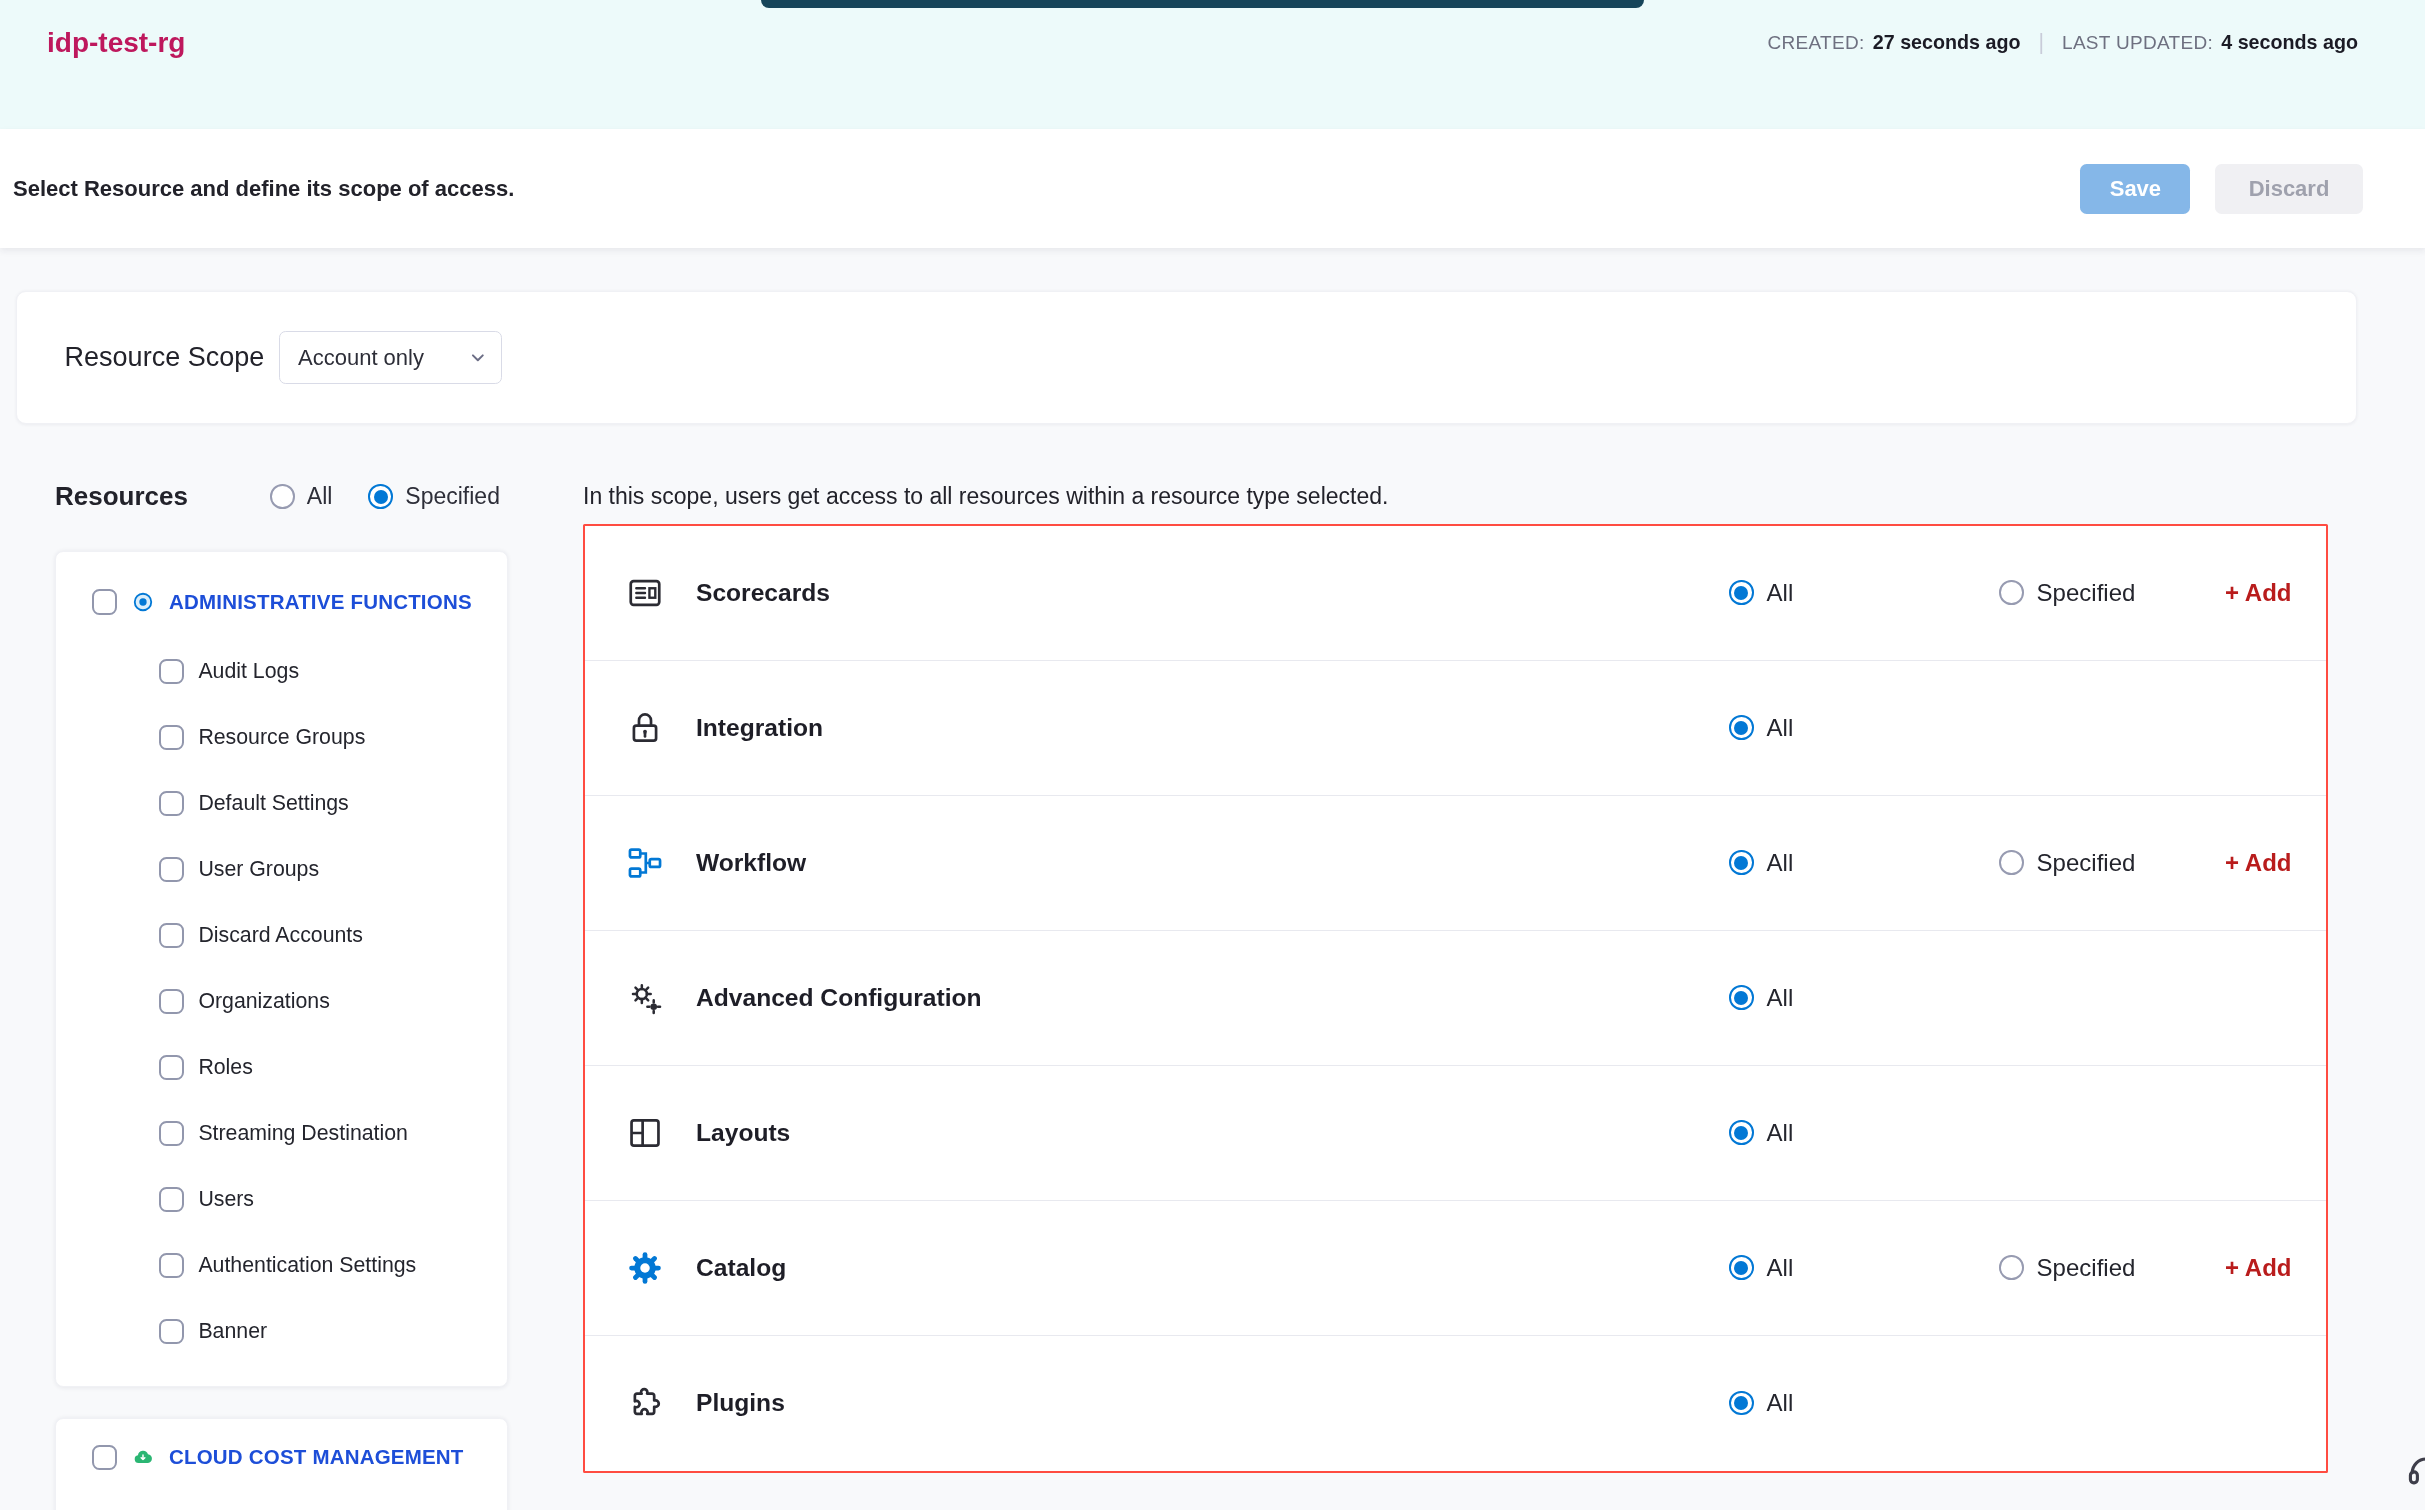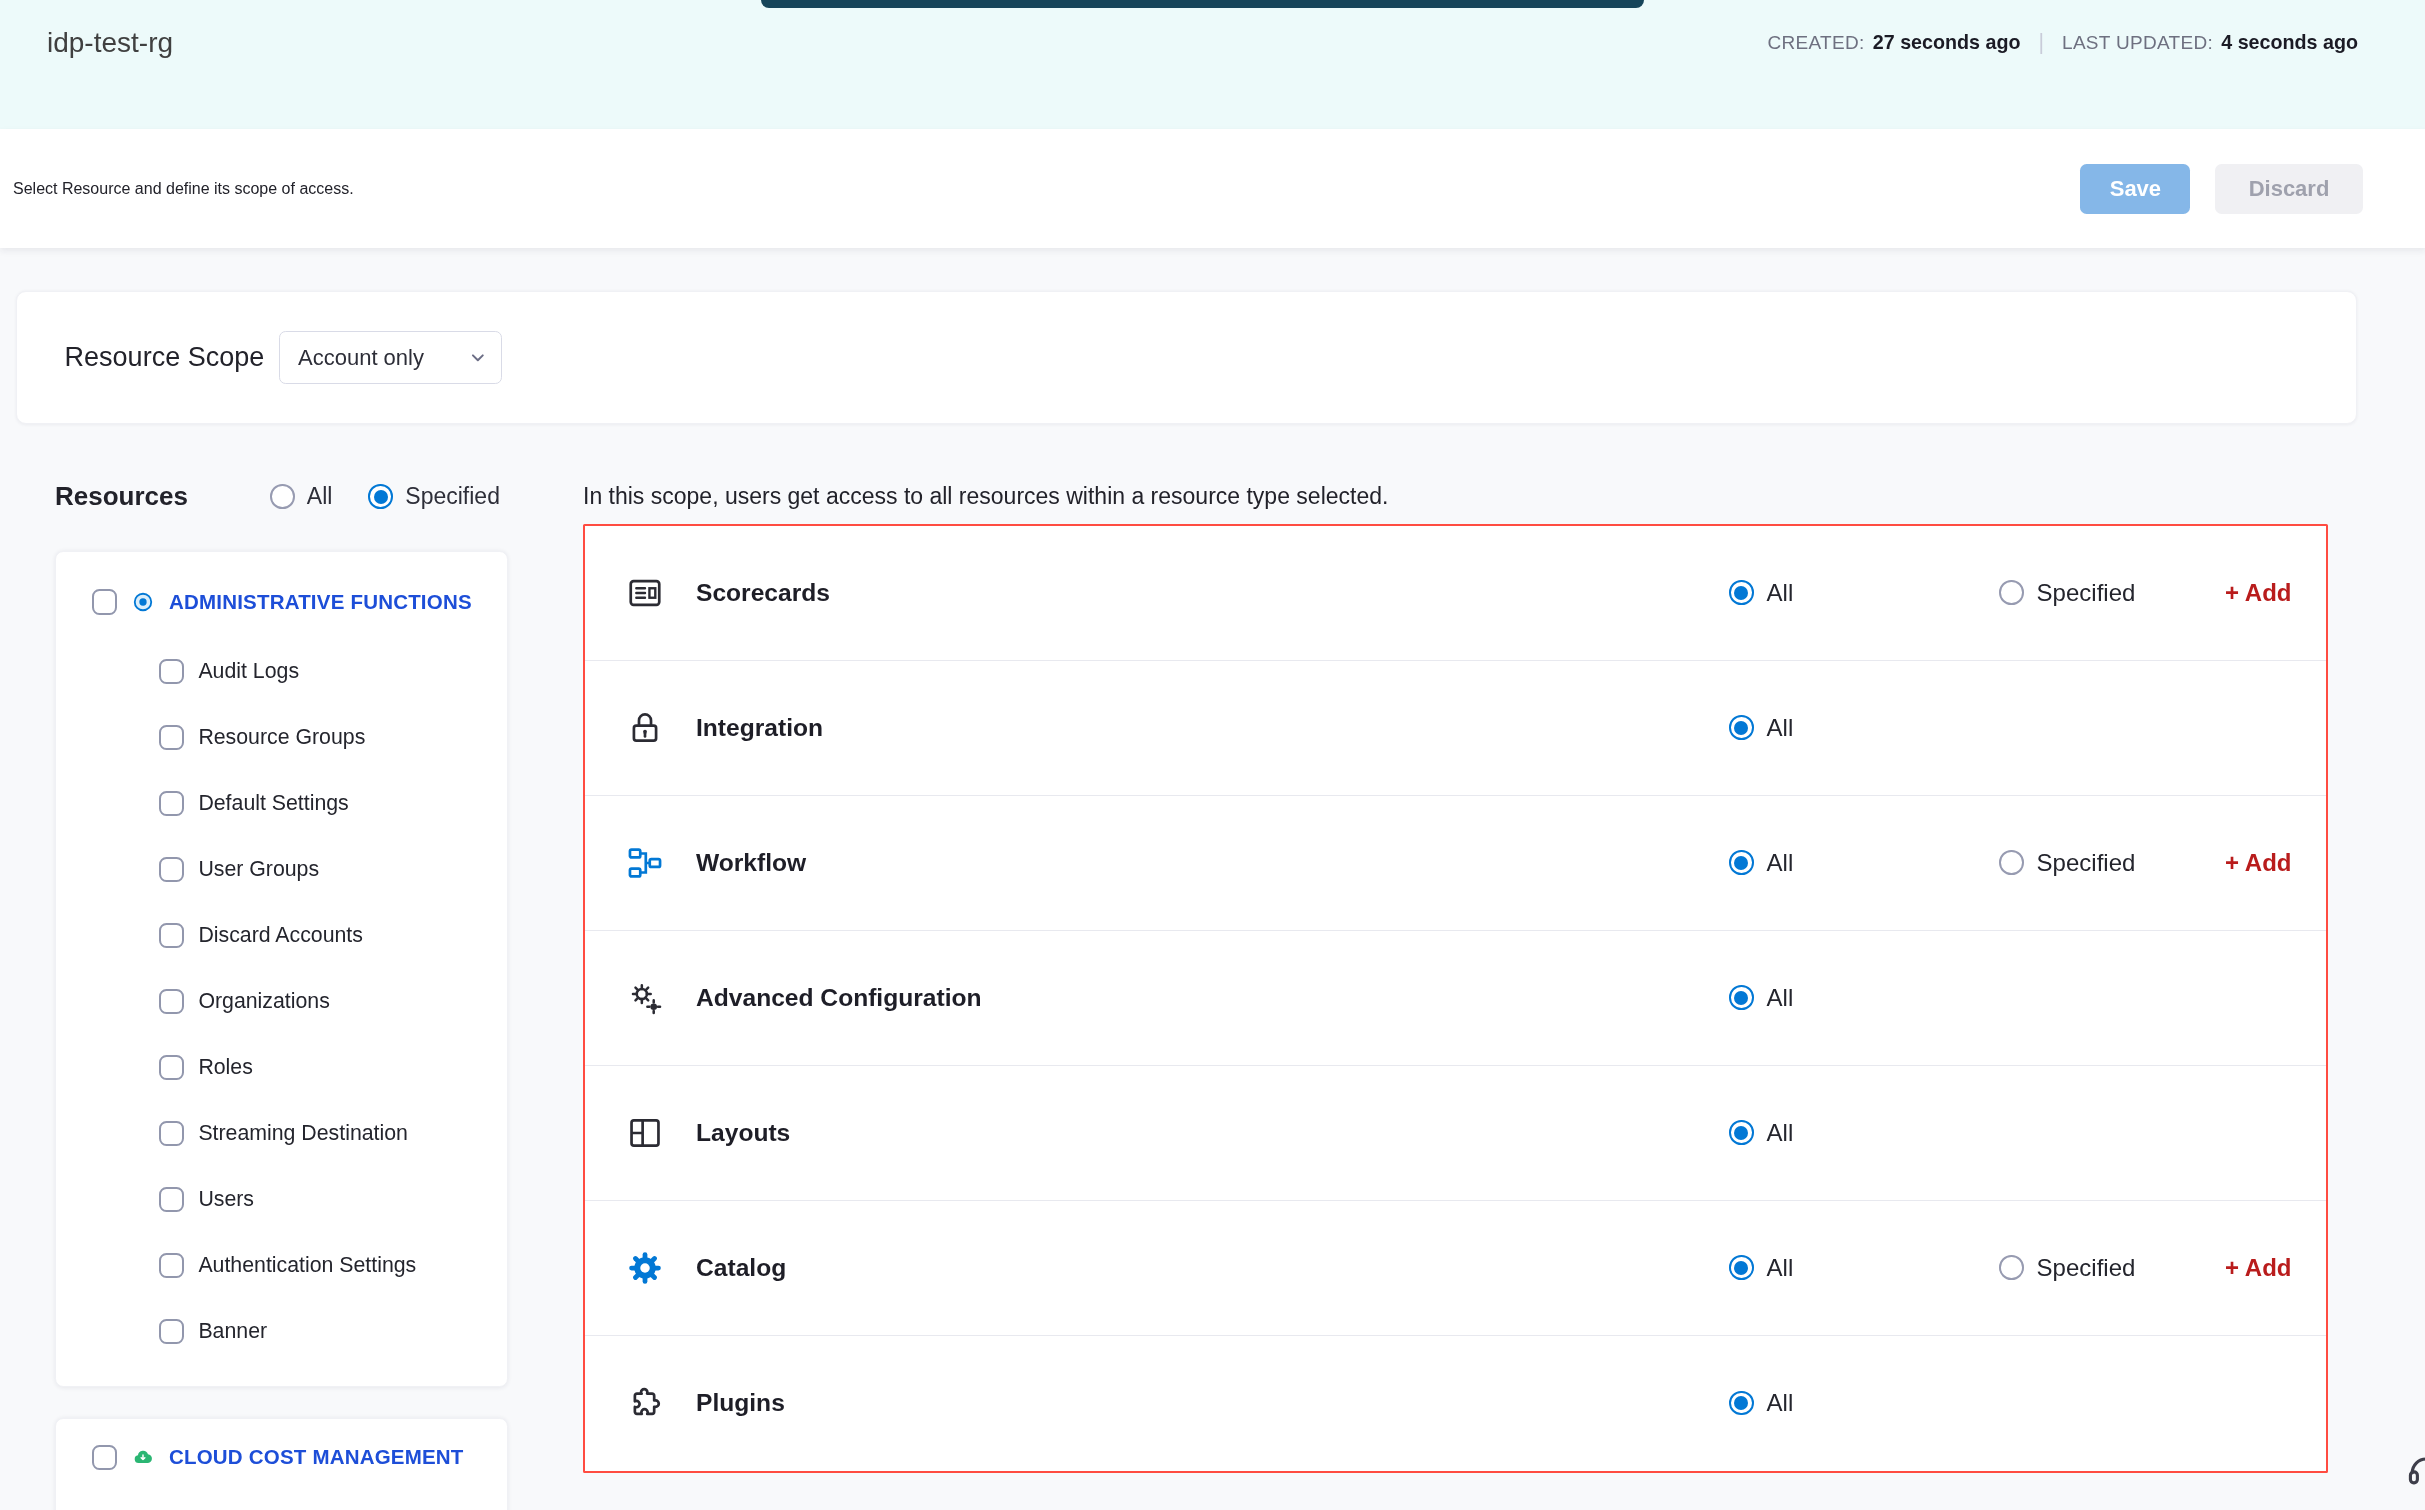--- a/index.html
+++ b/index.html
@@ -8,37 +8,37 @@
     width:2426px; height:1510px; overflow:hidden; position:relative;
     background:#f8f9fb; color:#22222a;
     font-family:"Liberation Sans","DejaVu Sans",sans-serif;
   }
 
   
   .header {
     background:#edfafa; height:129px; padding:18px 68px 0 47px;
     display:flex; justify-content:space-between; align-items:flex-start;
   }
-  .page-title { font-size:28px; font-weight:400; line-height:49px; margin:0; color:#404040; }
+  .page-title { font-size:28px; font-weight:700; line-height:49px; margin:0; color:#be185d; }
   .meta { display:flex; align-items:center; line-height:49px; white-space:nowrap; }
   .meta-label { font-size:19px; color:#6e7080; letter-spacing:0.3px; margin-right:8.2px; }
   .meta-value { font-size:19.7px; font-weight:700; color:#1b1b25; }
   .meta-sep { color:#c9ccd9; margin:0 18px; font-size:21.3px; }
   .top-pill {
     position:absolute; top:0; left:761px; width:883px; height:8.2px;
     background:#17455a; border-radius:0 0 8.2px 8.2px; z-index:5;
   }
 
   
   .toolbar {
     background:#fff; height:119px; display:flex; align-items:center;
     justify-content:space-between; padding:0 63px 0 13px;
     box-shadow:0 2.5px 6.6px rgba(40,41,61,.08); position:relative; z-index:2;
   }
-  .toolbar-desc { font-size:16px; }
+  .toolbar-desc { font-size:22px;font-weight:bold; }
   .btns { display:flex; gap:24.6px; }
   .btn { height:50px; border:none; border-radius:6.6px; font-size:22px; font-weight:600; font-family:inherit; cursor:pointer; }
   .btn-save { background:#85b7e8; color:#ffffff; width:110px; }
   .btn-discard { background:#f0f0f3; color:#9fa1ad; width:148px; }
 
   
   .scope-card {
     background:#fff; border-radius:9.8px; margin:43px 69px 0 15.6px; height:133px;
     display:flex; align-items:center; padding-left:48px;
     border:0.8px solid #f0f1f5; box-shadow:0 0.8px 3.3px rgba(40,41,61,.06);

